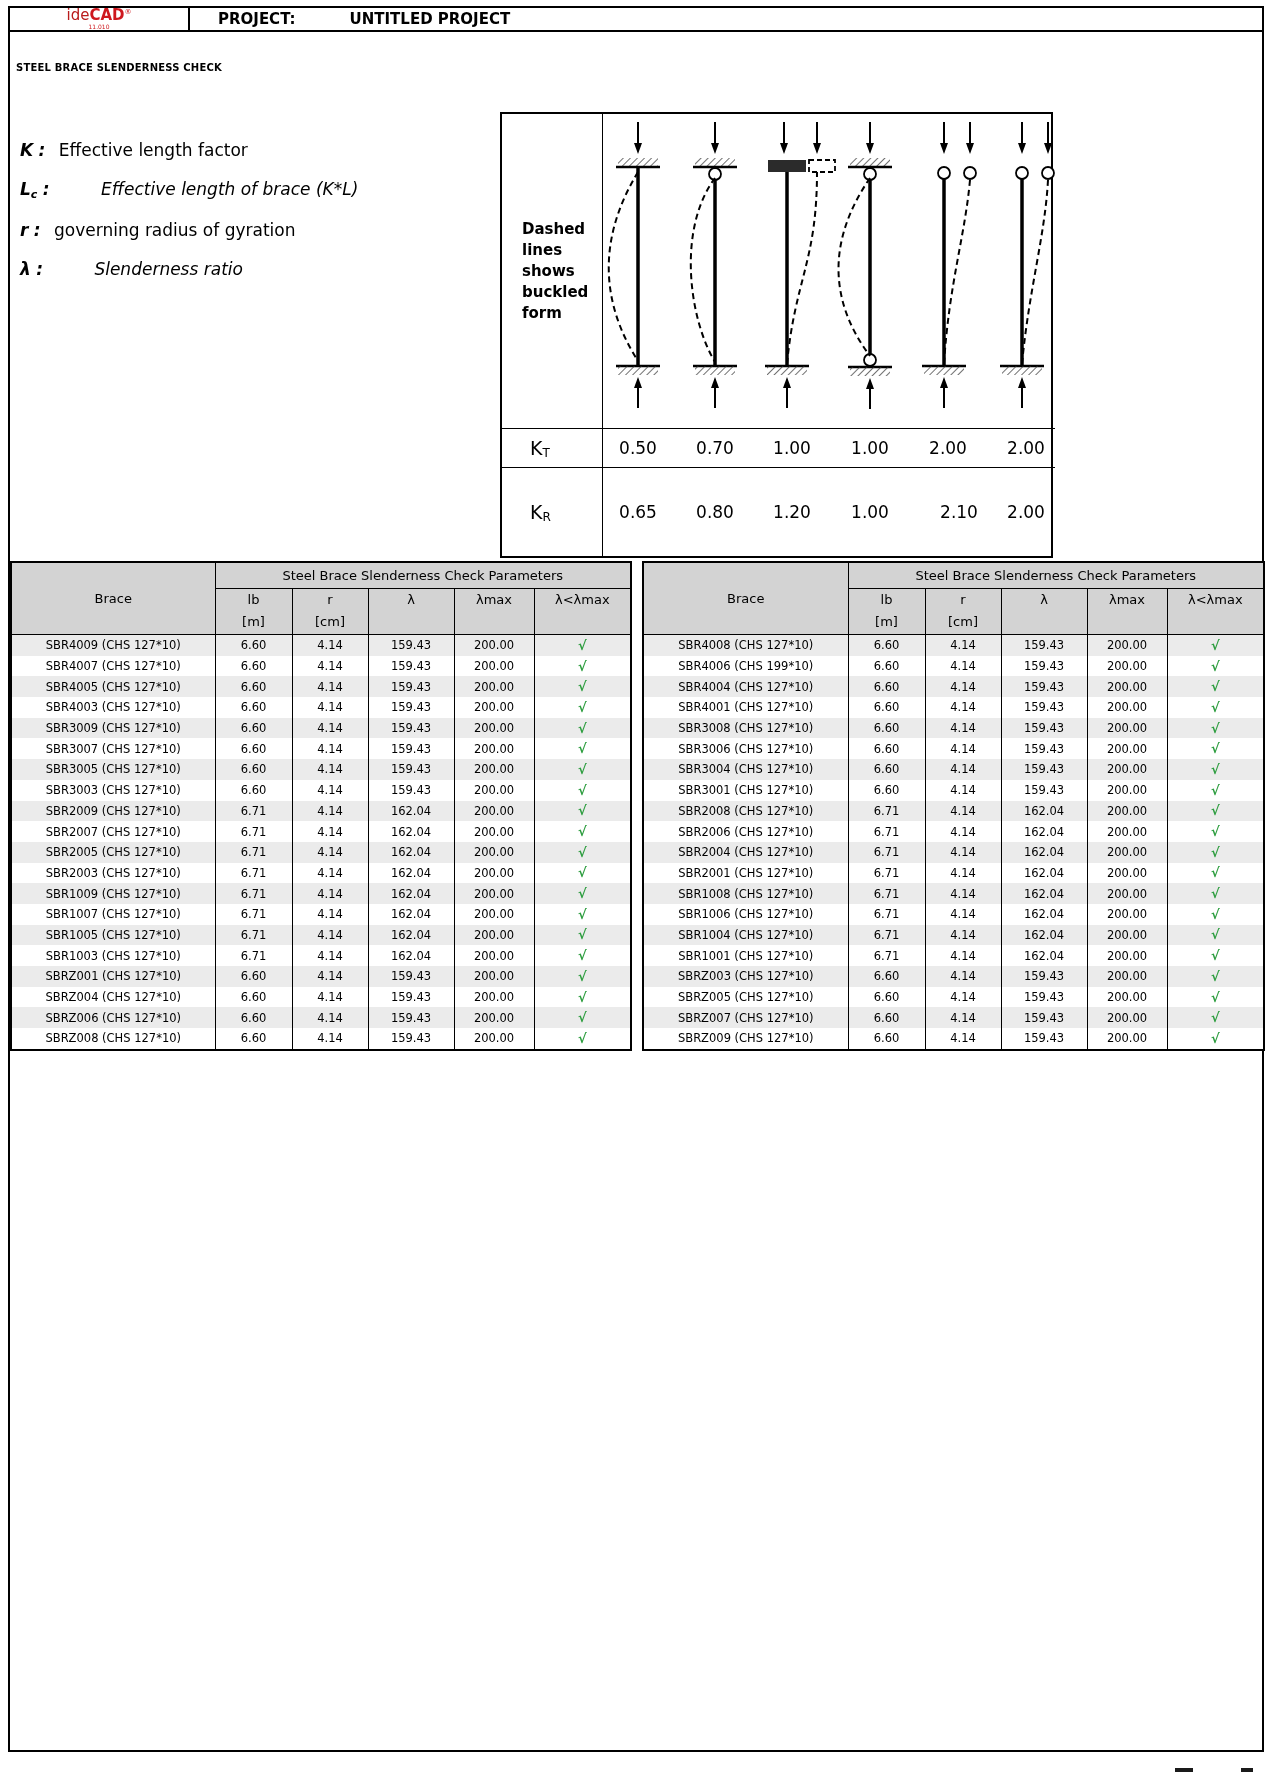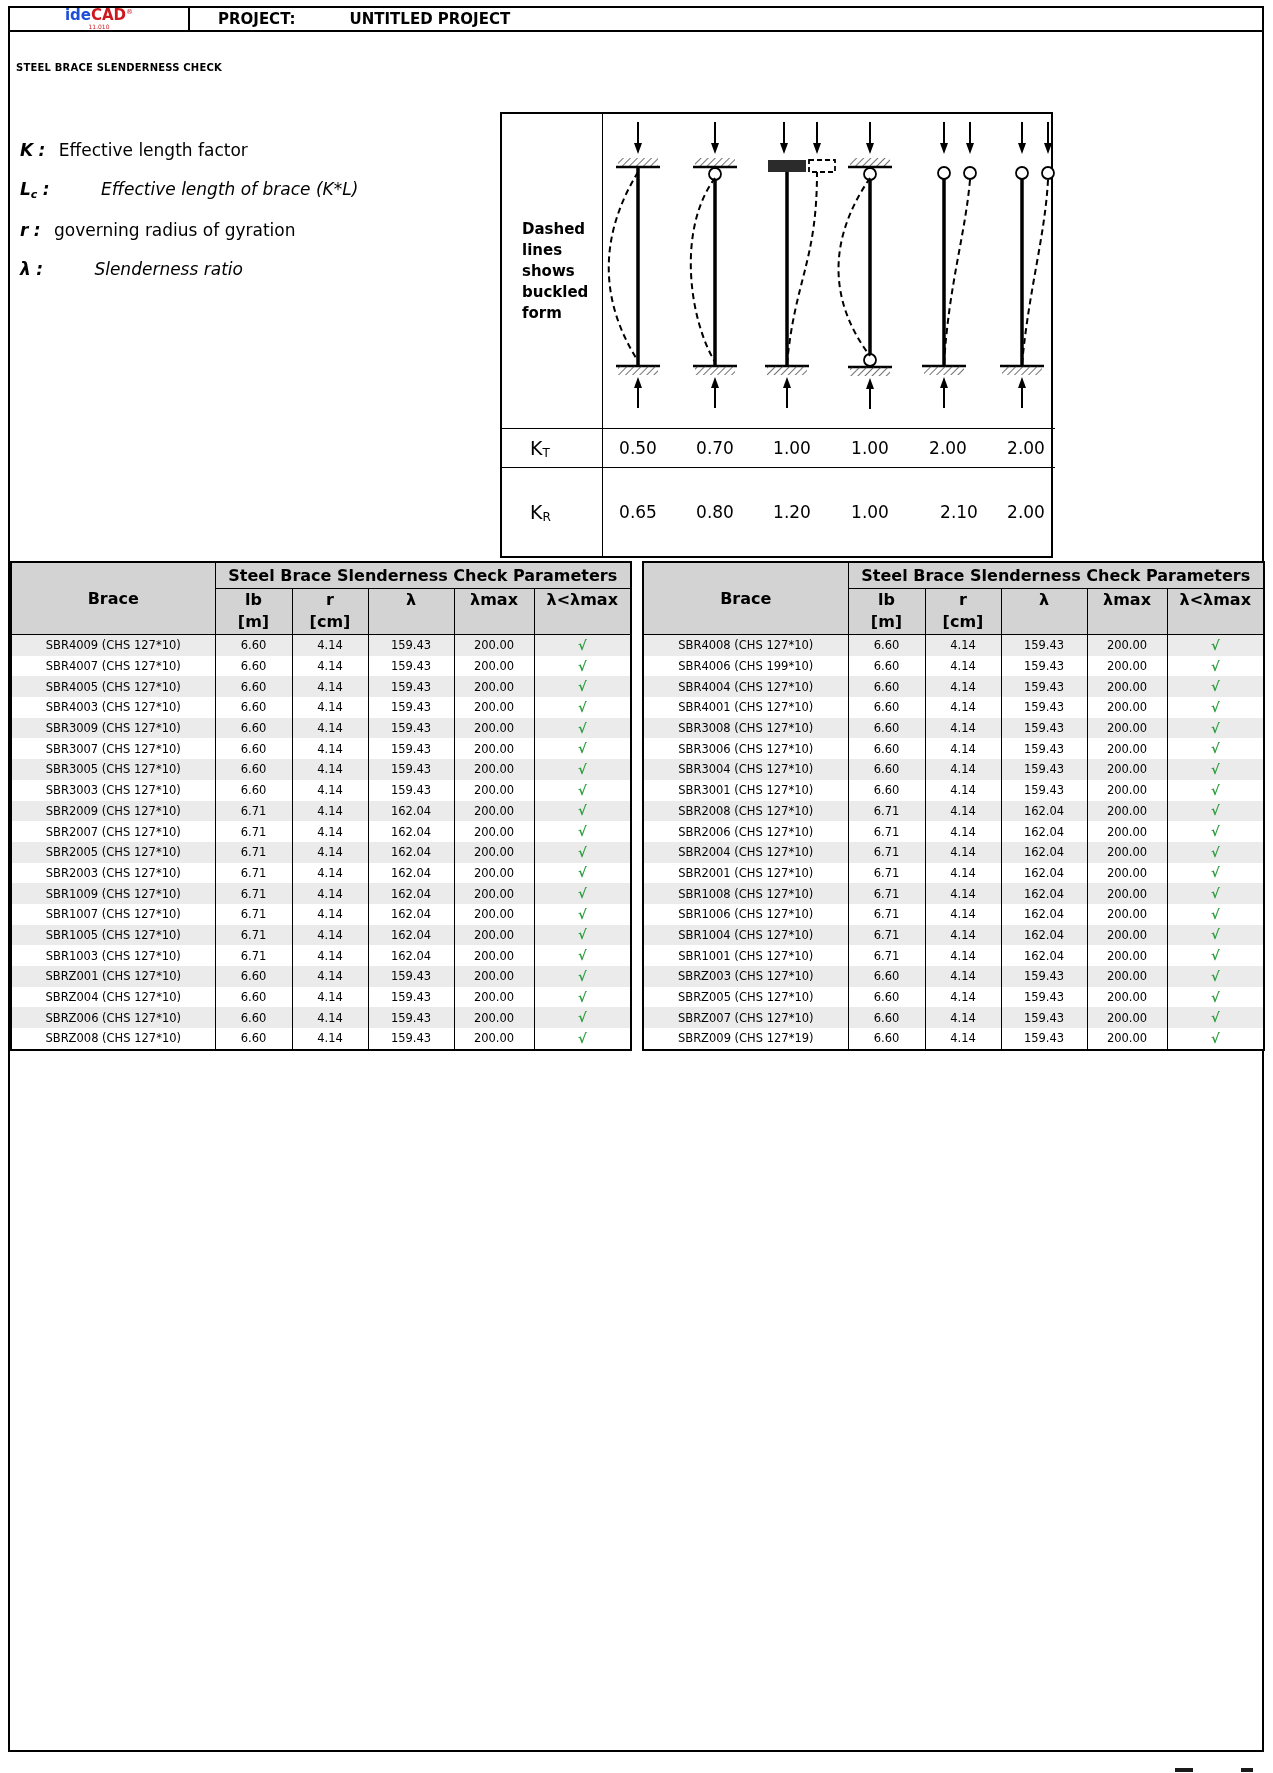--- a/index.html
+++ b/index.html
@@ -6,21 +6,21 @@
   .page{position:relative;width:1273px;height:1773px;background:#fff;overflow:hidden;
         font-family:"DejaVu Sans","Liberation Sans",sans-serif;color:#000;}
   .frame{position:absolute;left:8px;top:6px;width:1256px;height:1746px;
          border:2px solid #000;box-sizing:border-box;}
   
   .band{position:absolute;left:8px;top:6px;width:1256px;height:26px;box-sizing:border-box;
         border:2px solid #000;border-bottom:2px solid #000;display:flex;}
   .band-logo{width:180px;border-right:2px solid #000;box-sizing:border-box;
              display:flex;flex-direction:column;align-items:center;justify-content:center;line-height:1;}
   .logo-line{font-size:15px;}
-  .logo-ide{color:#1d4ed8;font-weight:700;}
+  .logo-ide{color:#b91c1c;font-weight:400;}
   .logo-cad{color:#ce181e;font-weight:700;}
   .logo-reg{color:#ce181e;font-size:7px;vertical-align:super;}
   .logo-ver{color:#ce181e;font-size:6px;margin-top:1px;}
   .band-project{flex:1;display:flex;align-items:center;gap:54px;padding-left:28px;
                 font-size:15px;font-weight:700;}
   
   .page-title{position:absolute;left:16px;top:62px;font-size:10px;font-weight:700;letter-spacing:.2px;}
   
   .defs{position:absolute;left:20px;top:140px;font-size:17px;}
   .def-line{margin-bottom:19px;white-space:nowrap;}
@@ -38,21 +38,21 @@
   .dg-klabel{border-top:1.5px solid #000;border-right:1.5px solid #000;box-sizing:border-box;
              font-size:19px;padding-left:28px;display:flex;align-items:center;}
   .dg-klabel .ksub{font-size:12px;margin-top:9px;}
   .dg-kvals{border-top:1.5px solid #000;box-sizing:border-box;position:relative;font-size:17px;}
   .kval{position:absolute;top:50%;transform:translate(-50%,-50%);}
   
   table.braces{position:absolute;top:561px;border-collapse:collapse;table-layout:fixed;
                border:2px solid #000;font-size:11.5px;}
   table.braces th,table.braces td{border-left:1px solid #000;border-right:1px solid #000;
                text-align:center;padding:0;overflow:hidden;white-space:nowrap;}
-  table.braces thead th{background:#d3d3d3;border:1px solid #000;font-size:16px;font-weight:700;}
+  table.braces thead th{background:#d3d3d3;border:1px solid #000;font-size:13px;font-weight:400;}
   table.braces thead tr.trow1 th{height:25px;}
   table.braces thead tr.tname th{height:20px;border-bottom:none;}
   table.braces thead tr.tunit th{height:25px;border-top:none;}
   table.braces tbody td{height:20.7px;border-top:none;border-bottom:none;}
   table.braces tbody tr.odd{background:#ebebeb;}
   table.braces tbody tr.even{background:#ffffff;}
   table.braces tbody td:nth-child(6){color:#2f9e41;font-weight:700;font-size:13px;}
   .t-left{left:10px;width:620px;}
   .t-right{left:642px;width:621px;}
   
@@ -601,21 +601,21 @@
         </tr>
         <tr class="odd">
           <td>SBRZ007 (CHS 127*10)</td>
           <td>6.60</td>
           <td>4.14</td>
           <td>159.43</td>
           <td>200.00</td>
           <td>√</td>
         </tr>
         <tr class="even">
-          <td>SBRZ009 (CHS 127*19)</td>
+          <td>SBRZ009 (CHS 127*10)</td>
           <td>6.60</td>
           <td>4.14</td>
           <td>159.43</td>
           <td>200.00</td>
           <td>√</td>
         </tr>
       </tbody>
   </table>
 
   <div class="cut" style="left:1175px;top:1768px;width:18px;height:4px;"></div>

